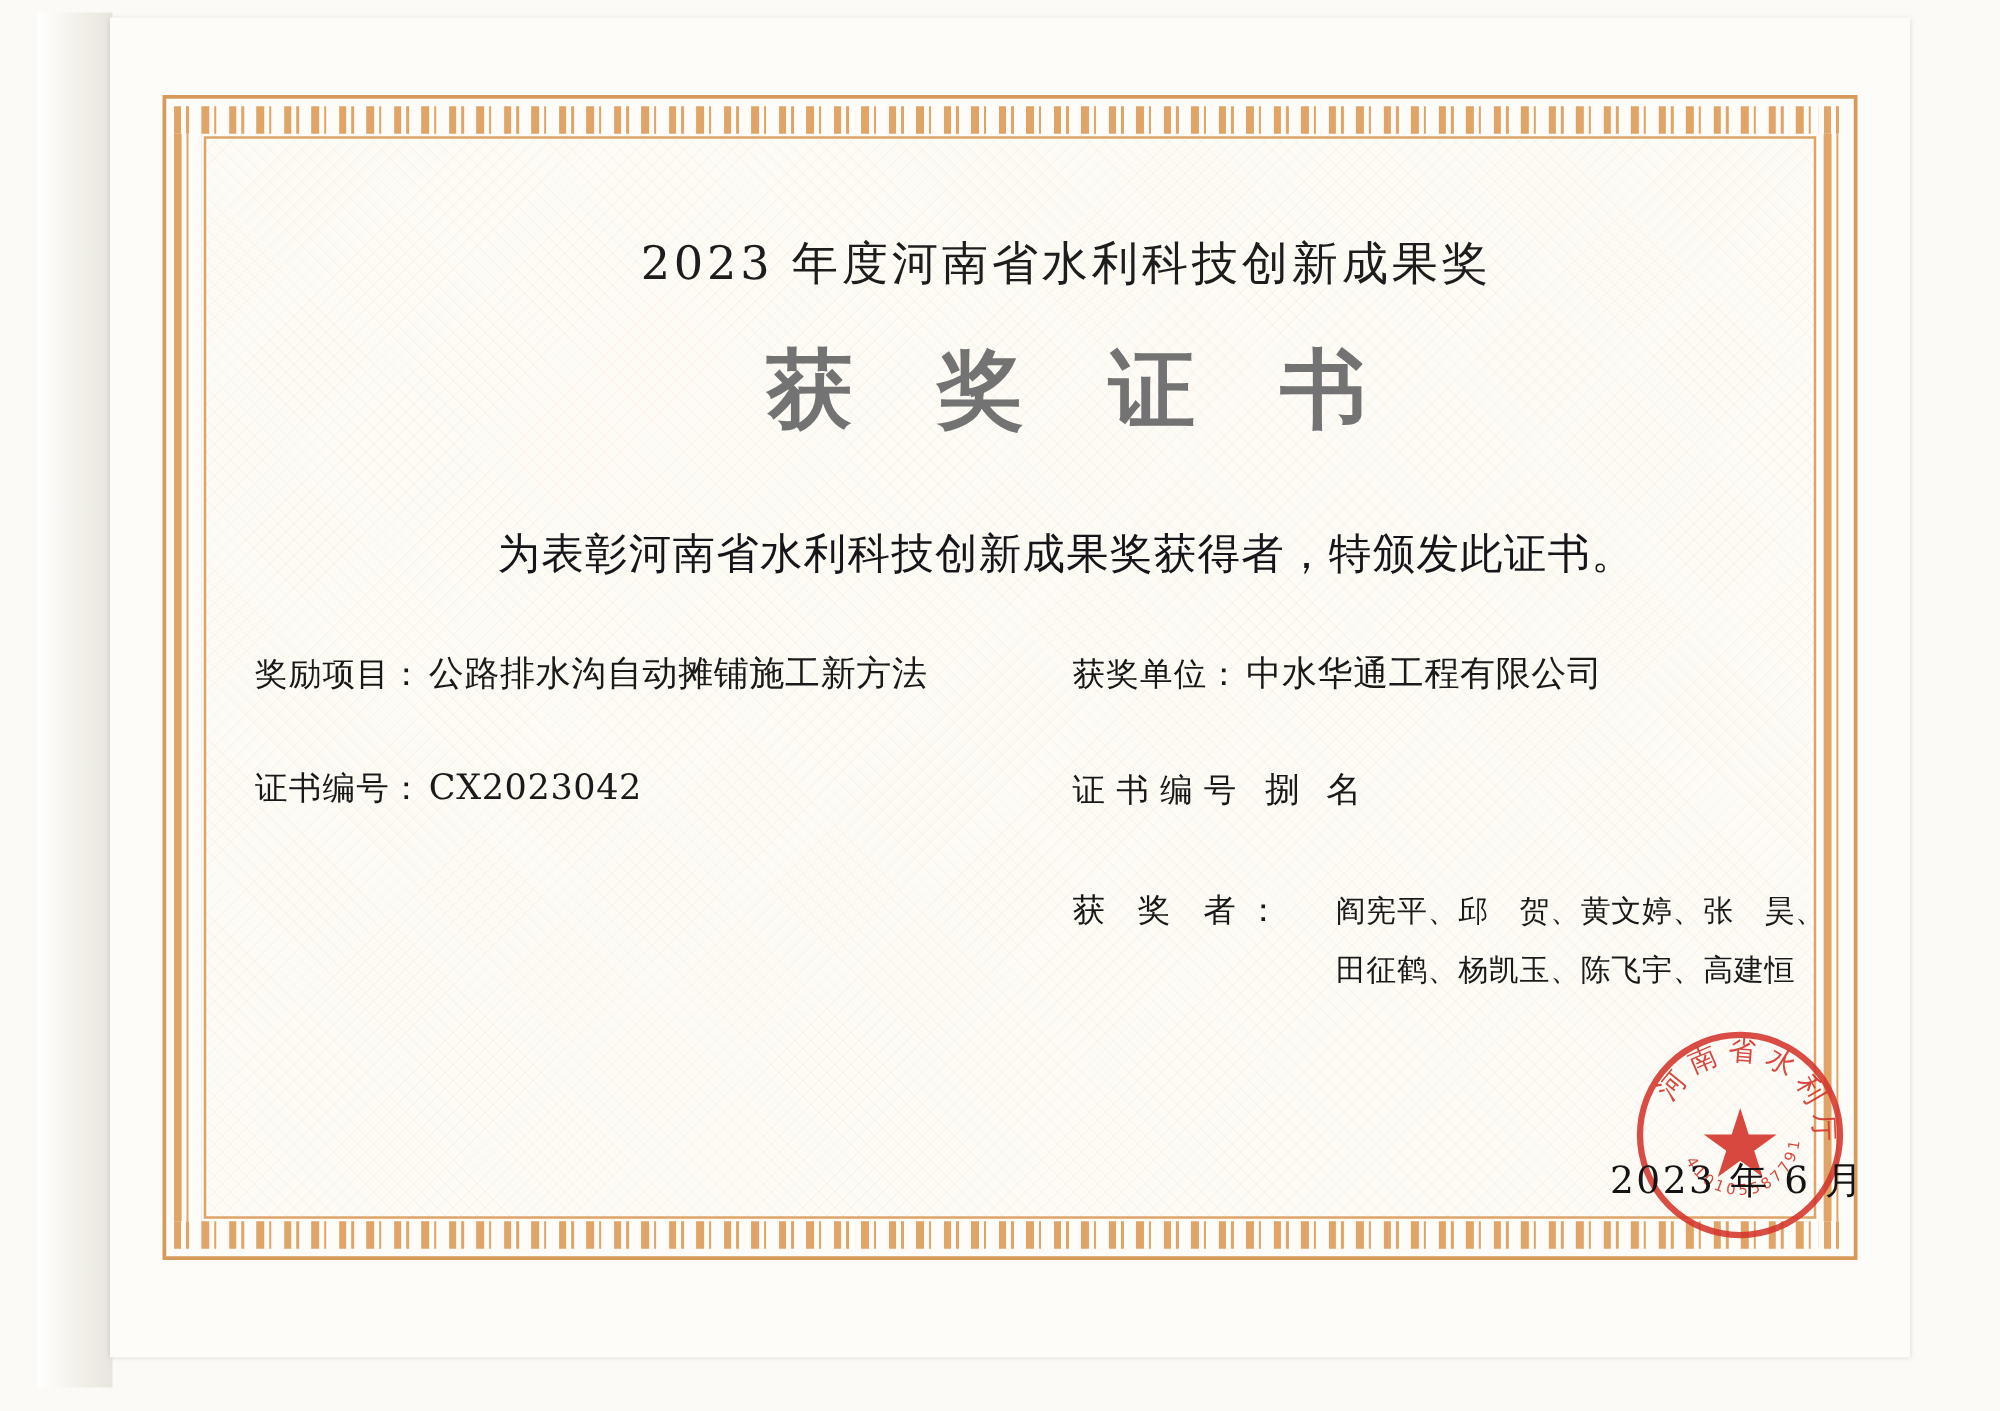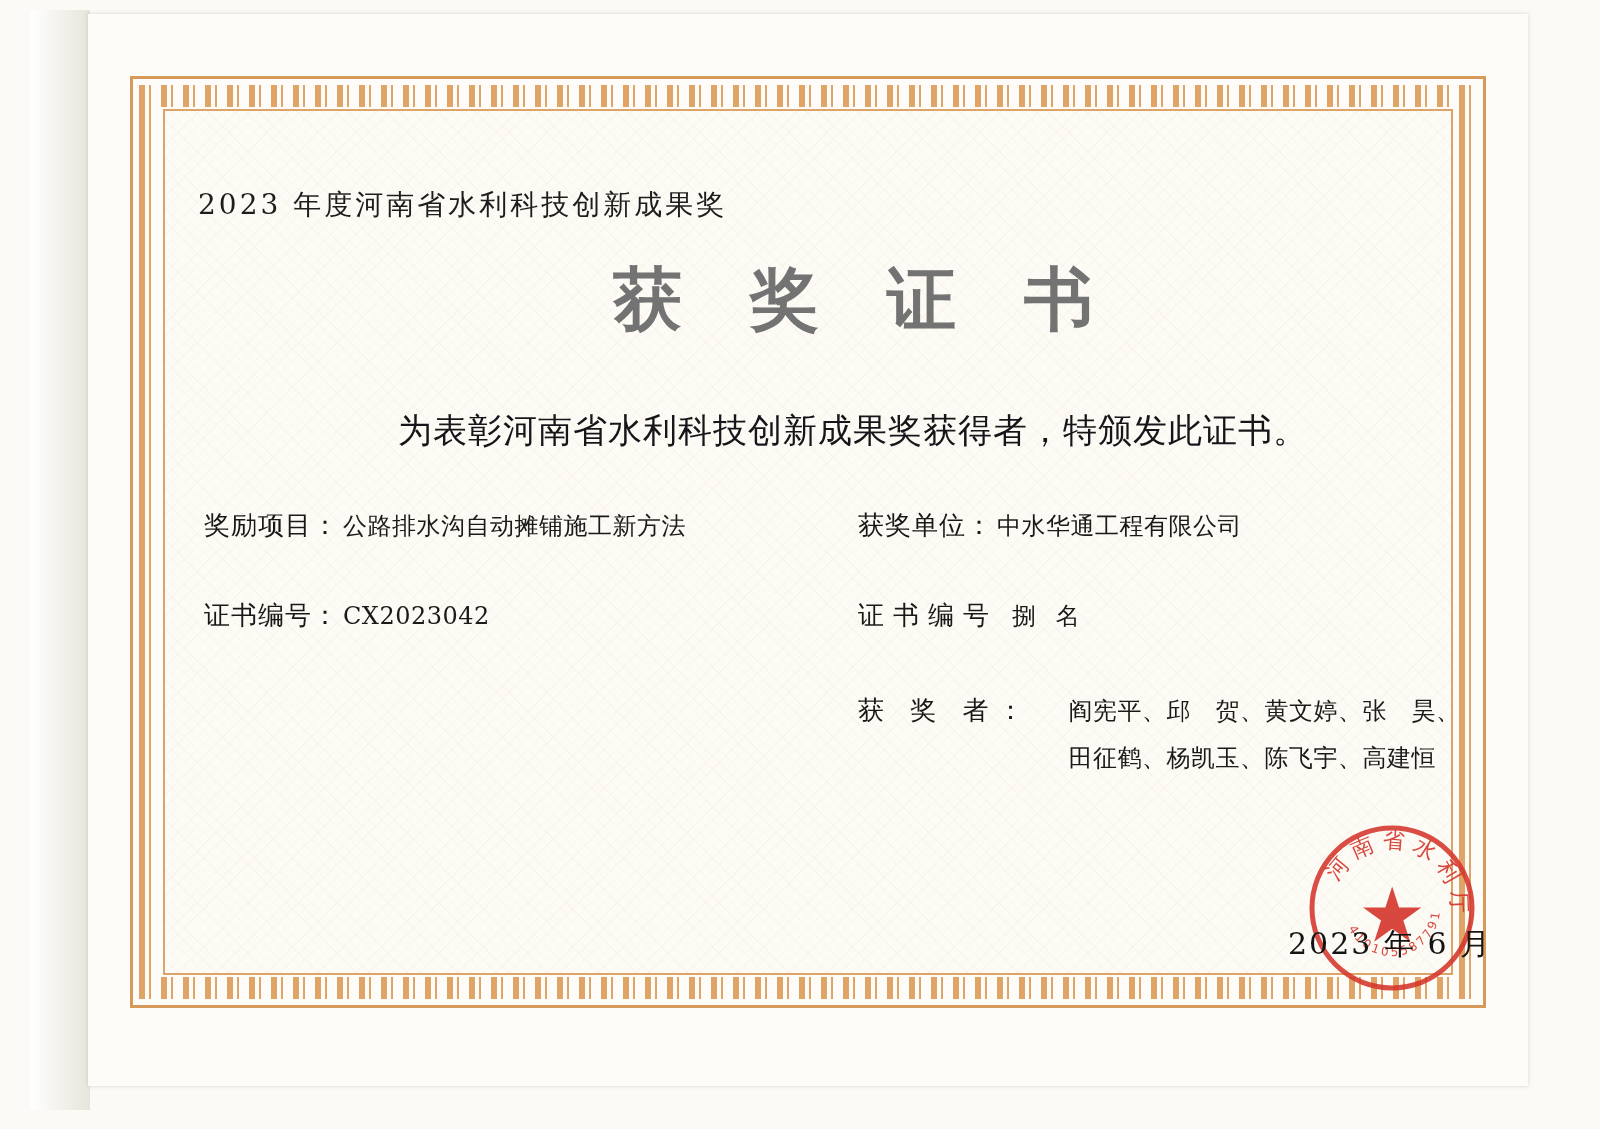--- a/index.html
+++ b/index.html
@@ -79,22 +79,22 @@
   
   .content {
     position: absolute;
     left: 110px;
     top: 120px;
     width: 1310px;
     height: 840px;
   }
 
   .award-title {
-    text-align: left;
-    font-size: 28px;
+    text-align: center;
+    font-size: 37px;
     letter-spacing: 3px;
     color: #1d1d1d;
     font-family: "DejaVu Serif", "Liberation Serif", serif;
     margin-top: 52px;
   }
   .cert-title {
     text-align: center;
     font-size: 69px;
     font-weight: bold;
     letter-spacing: 22px;
@@ -134,21 +134,21 @@
     align-items: baseline;
     margin-bottom: 55px;
   }
   .field-label {
     font-size: 26px;
     letter-spacing: 1px;
     color: #181818;
     white-space: nowrap;
   }
   .field-value {
-    font-size: 24px;
+    font-size: 28px;
     letter-spacing: 0.5px;
     color: #1a1a1a;
     margin-left: 4px;
     white-space: nowrap;
   }
   .field-value.loose {
     letter-spacing: 6px;
     margin-left: 14px;
   }
   .winners-wrap {

